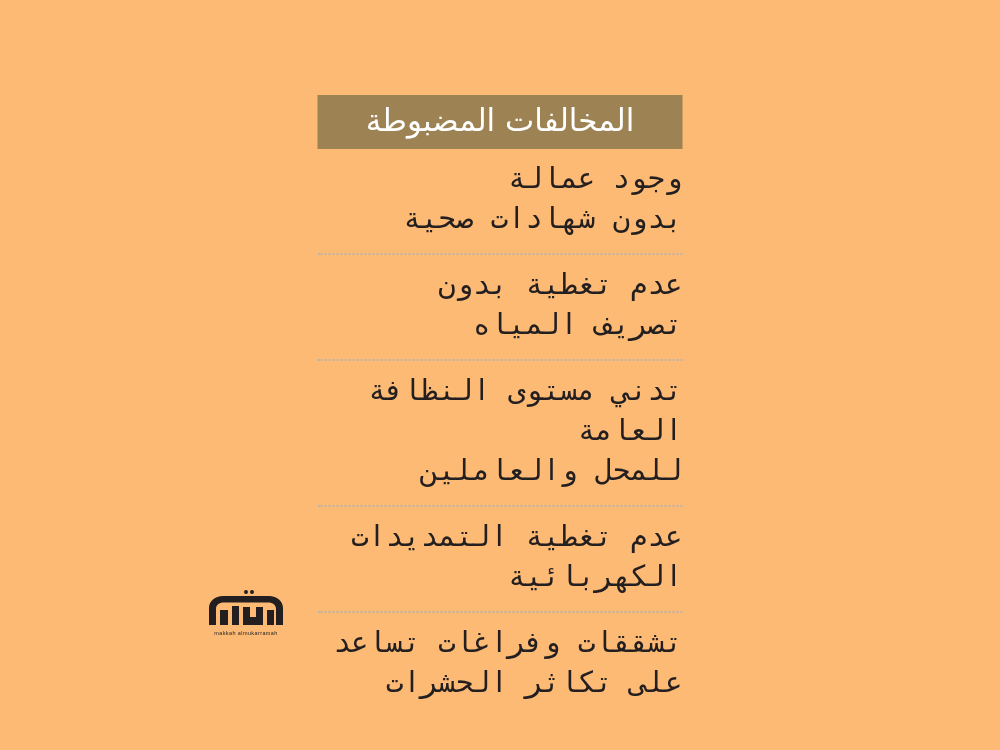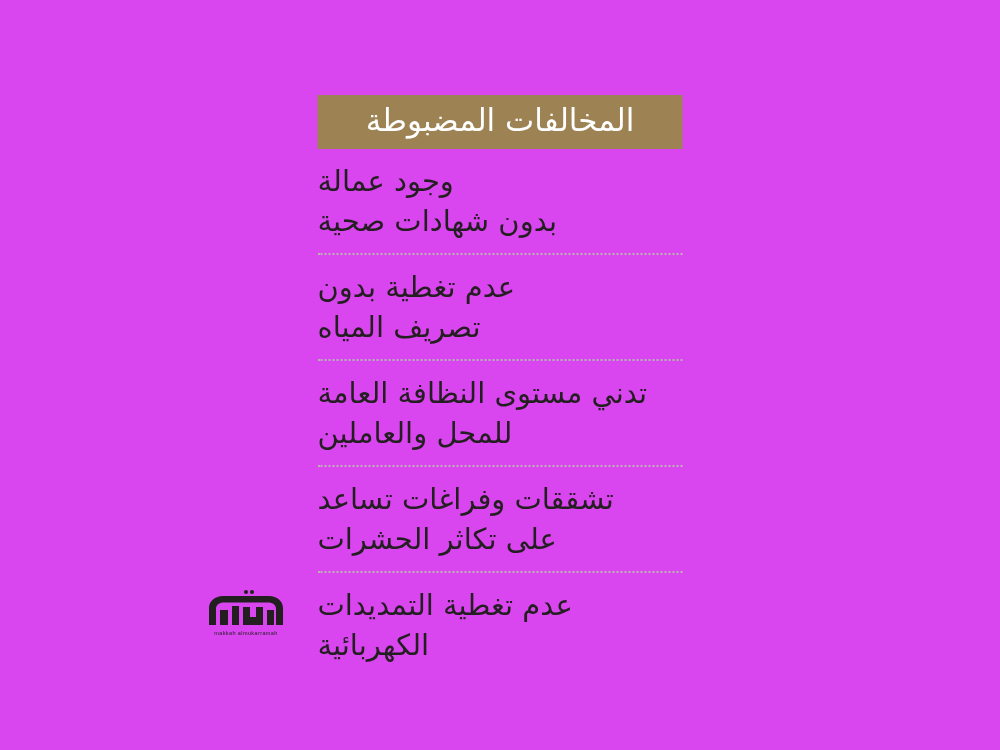--- a/index.html
+++ b/index.html
@@ -11,21 +11,21 @@
     height: 750px;
     background: #ffffff;
     font-family: "DejaVu Sans", sans-serif;
     overflow: hidden;
   }
 
   .canvas {
     position: relative;
     width: 1000px;
     height: 750px;
-    background: #d946ef;
+    background: #fdba74;
   }
 
   
   .infographic {
     position: absolute;
     left: 50%;
     transform: translateX(-50%);
     top: 95px;
     width: 365px;
     display: flex;
@@ -47,27 +47,28 @@
   }
 
   .items {
     width: 100%;
     display: flex;
     flex-direction: column;
     align-items: stretch;
   }
 
   .item {
-    text-align: left;
+    text-align: right;
     color: #231f20;
     font-size: 29px;
     line-height: 1.38;
     padding: 12px 0 12px 0;
     box-sizing: border-box;
     white-space: pre-line;
+    font-family: Liberation Mono, monospace;
   }
 
   .item + .item {
     border-top: 2px dotted #b9b4ad;
   }
 
   .logo {
     position: absolute;
     left: 198px;
     top: 588px;
@@ -101,24 +102,24 @@
 
     <div class="title-bar">المخالفات المضبوطة</div>
 
     <div class="items">
       <div class="item">وجود عمالة
 بدون شهادات صحية</div>
       <div class="item">عدم تغطية بدون
 تصريف المياه</div>
       <div class="item">تدني مستوى النظافة العامة
 للمحل والعاملين</div>
+      <div class="item">عدم تغطية التمديدات
+الكهربائية</div>
       <div class="item">تشققات وفراغات تساعد
 على تكاثر الحشرات</div>
-      <div class="item">عدم تغطية التمديدات
-الكهربائية</div>
     </div>
 
   </div>
 
   <div class="logo">
     <svg class="logo-mark" viewBox="0 0 160 80" aria-hidden="true">
       <g fill="#231f20">
         <path d="M6,74 L6,40 C6,26 18,16 34,16 L126,16 C142,16 154,26 154,40 L154,74 L140,74 L140,42 C140,34 134,29 124,29 L36,29 C26,29 20,34 20,42 L20,74 Z"></path>
         <rect x="28" y="44" width="16" height="30"></rect>
         <rect x="52" y="36" width="14" height="38"></rect>

